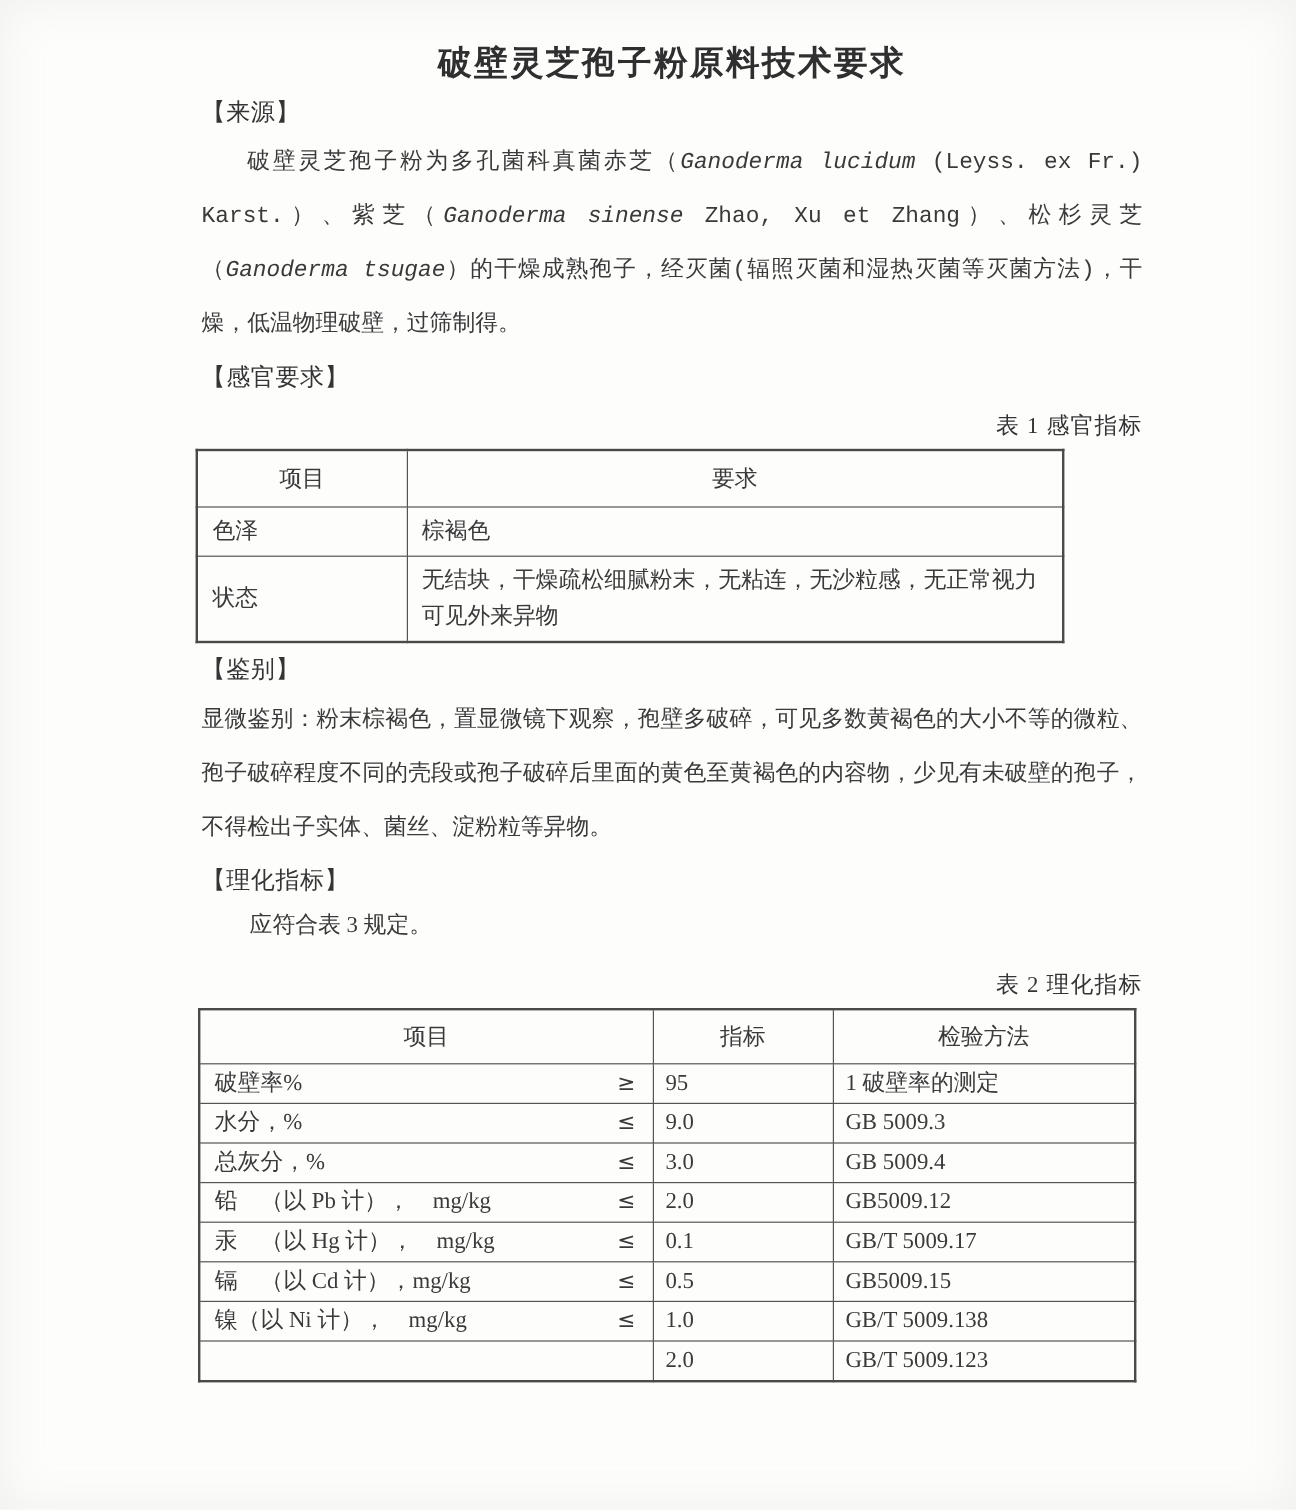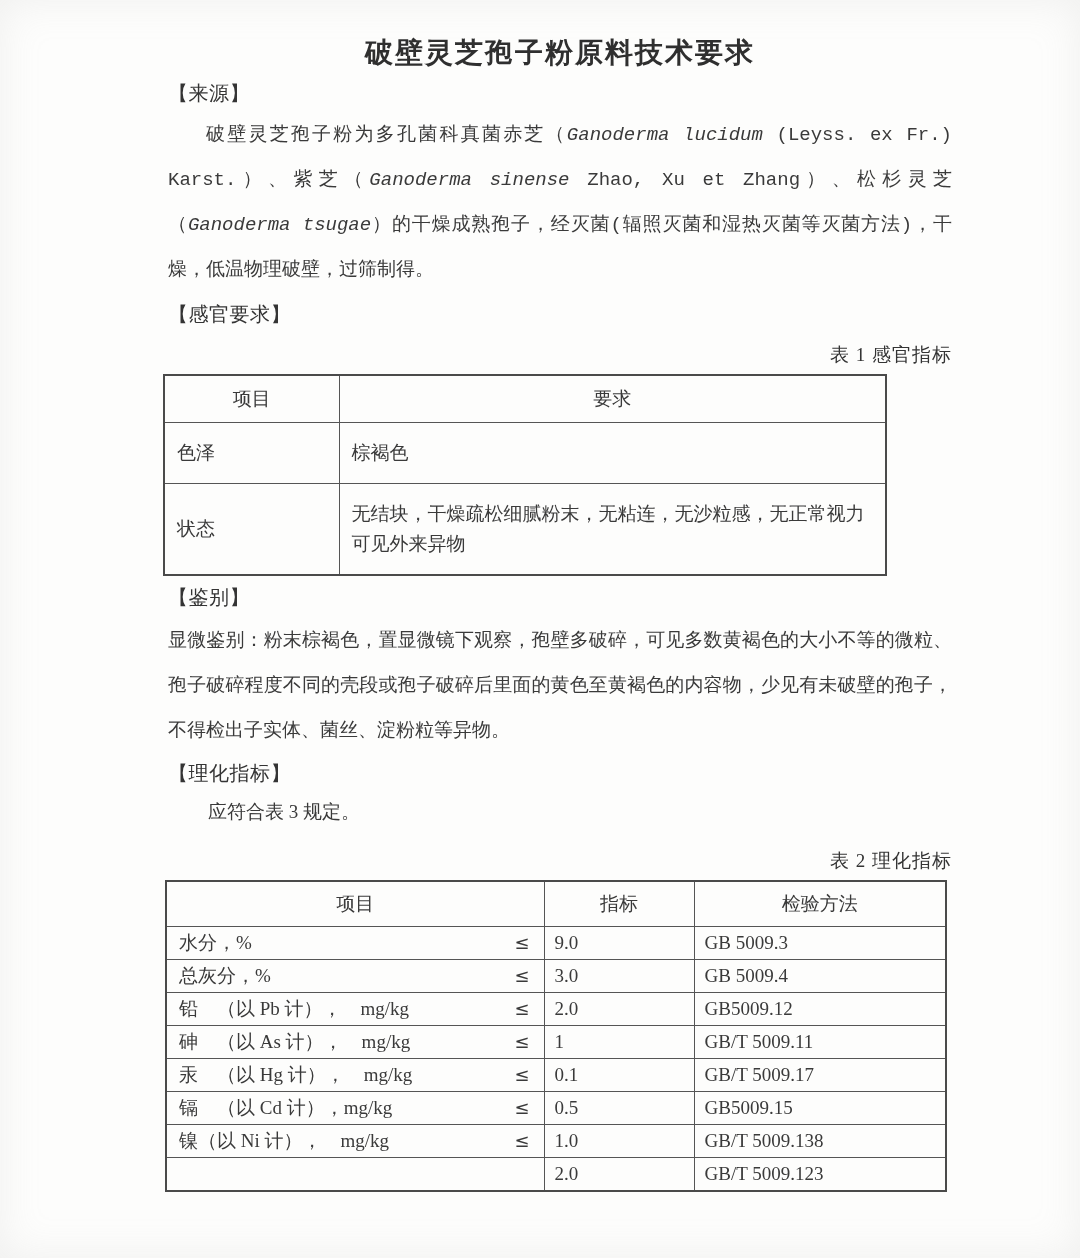--- a/index.html
+++ b/index.html
@@ -64,21 +64,21 @@
   th {
     font-weight:normal;
     font-size:19px;
     text-align:center;
   }
   td { font-size:19px; vertical-align:middle; }
 
   
   .t1 { width:724px; margin-left:-5px; }
   .t1 th { height:44px; }
-  .t1 td { padding:15px 12px; line-height:30px; }
+  .t1 td { padding:5px 12px; line-height:30px; }
   .t1 .col-item  { width:175px; }
   .t1 tbody td.c-item { height:28px; }
 
   
   .t2 { width:782px; margin-left:-3px; }
   .t2 th { height:42px; }
   .t2 td { padding:2px 10px; height:28px; line-height:26px; }
   .t2 .col-item   { width:378px; }
   .t2 .col-value  { width:150px; }
   .t2 td.c-item { padding-left:12px; padding-right:14px; }
@@ -142,20 +142,30 @@
       <tr>
         <th>项目</th>
         <th>指标</th>
         <th>检验方法</th>
       </tr>
     </thead>
     <tbody>
       <tr>
         <td class="c-item">
             <span class="c-item-inner">
+              <span>破壁率%</span>
+              <span class="cmp">≥</span>
+            </span>
+          </td>
+        <td>95</td>
+        <td>1  破壁率的测定</td>
+      </tr>
+      <tr>
+        <td class="c-item">
+            <span class="c-item-inner">
               <span>水分，%</span>
               <span class="cmp">≤</span>
             </span>
           </td>
         <td>9.0</td>
         <td>GB 5009.3</td>
       </tr>
       <tr>
         <td class="c-item">
             <span class="c-item-inner">
@@ -168,30 +178,20 @@
       </tr>
       <tr>
         <td class="c-item">
             <span class="c-item-inner">
               <span>铅　（以 Pb 计），　mg/kg</span>
               <span class="cmp">≤</span>
             </span>
           </td>
         <td>2.0</td>
         <td>GB5009.12</td>
-      </tr>
-      <tr>
-        <td class="c-item">
-            <span class="c-item-inner">
-              <span>砷　（以 As 计），　mg/kg</span>
-              <span class="cmp">≤</span>
-            </span>
-          </td>
-        <td>1</td>
-        <td>GB/T 5009.11</td>
       </tr>
       <tr>
         <td class="c-item">
             <span class="c-item-inner">
               <span>汞　（以 Hg 计），　mg/kg</span>
               <span class="cmp">≤</span>
             </span>
           </td>
         <td>0.1</td>
         <td>GB/T 5009.17</td>

